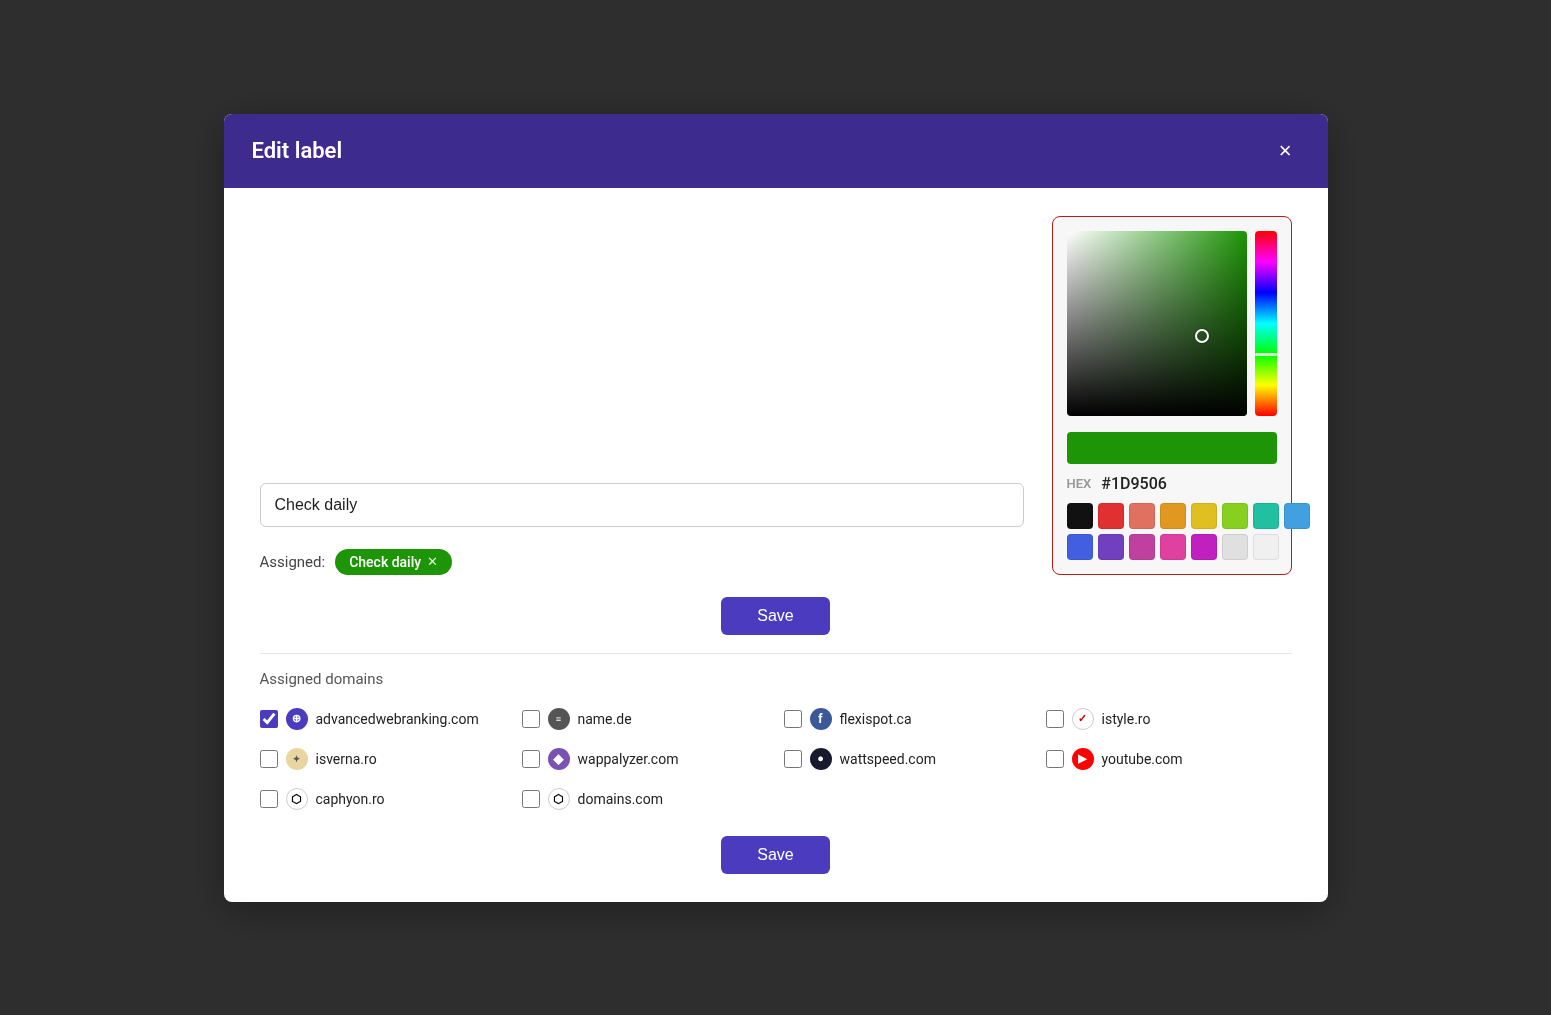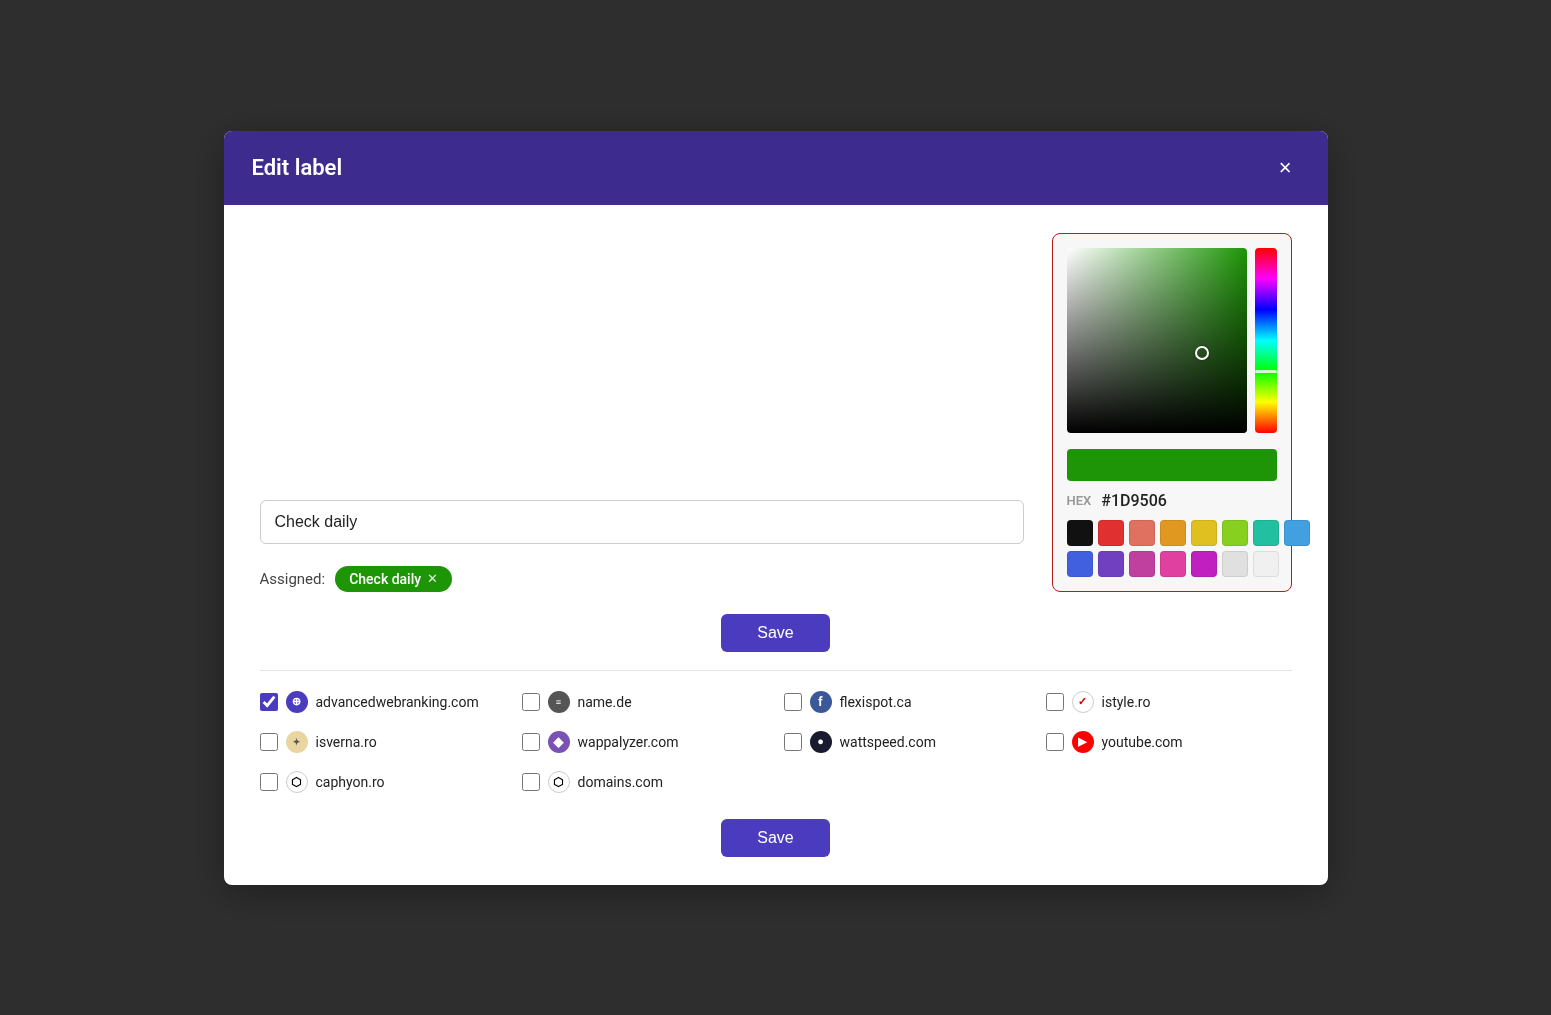--- a/index.html
+++ b/index.html
@@ -343,20 +343,21 @@
           </div>
         </div>
       </div>
 
       <div class="save-row">
         <button class="save-btn">Save</button>
       </div>
 
       <hr class="divider">
 
+      <p class="assigned-label">Assigned domains</p>
 
       <div class="domains-grid">
 
         <div class="domain-row">
           <input type="checkbox" class="domain-checkbox" checked="" style="">
           <div class="domain-icon icon-awb">⊕</div>
           <span class="domain-name">advancedwebranking.com</span>
         </div>
         <div class="domain-row">
           <input type="checkbox" class="domain-checkbox" style="">

